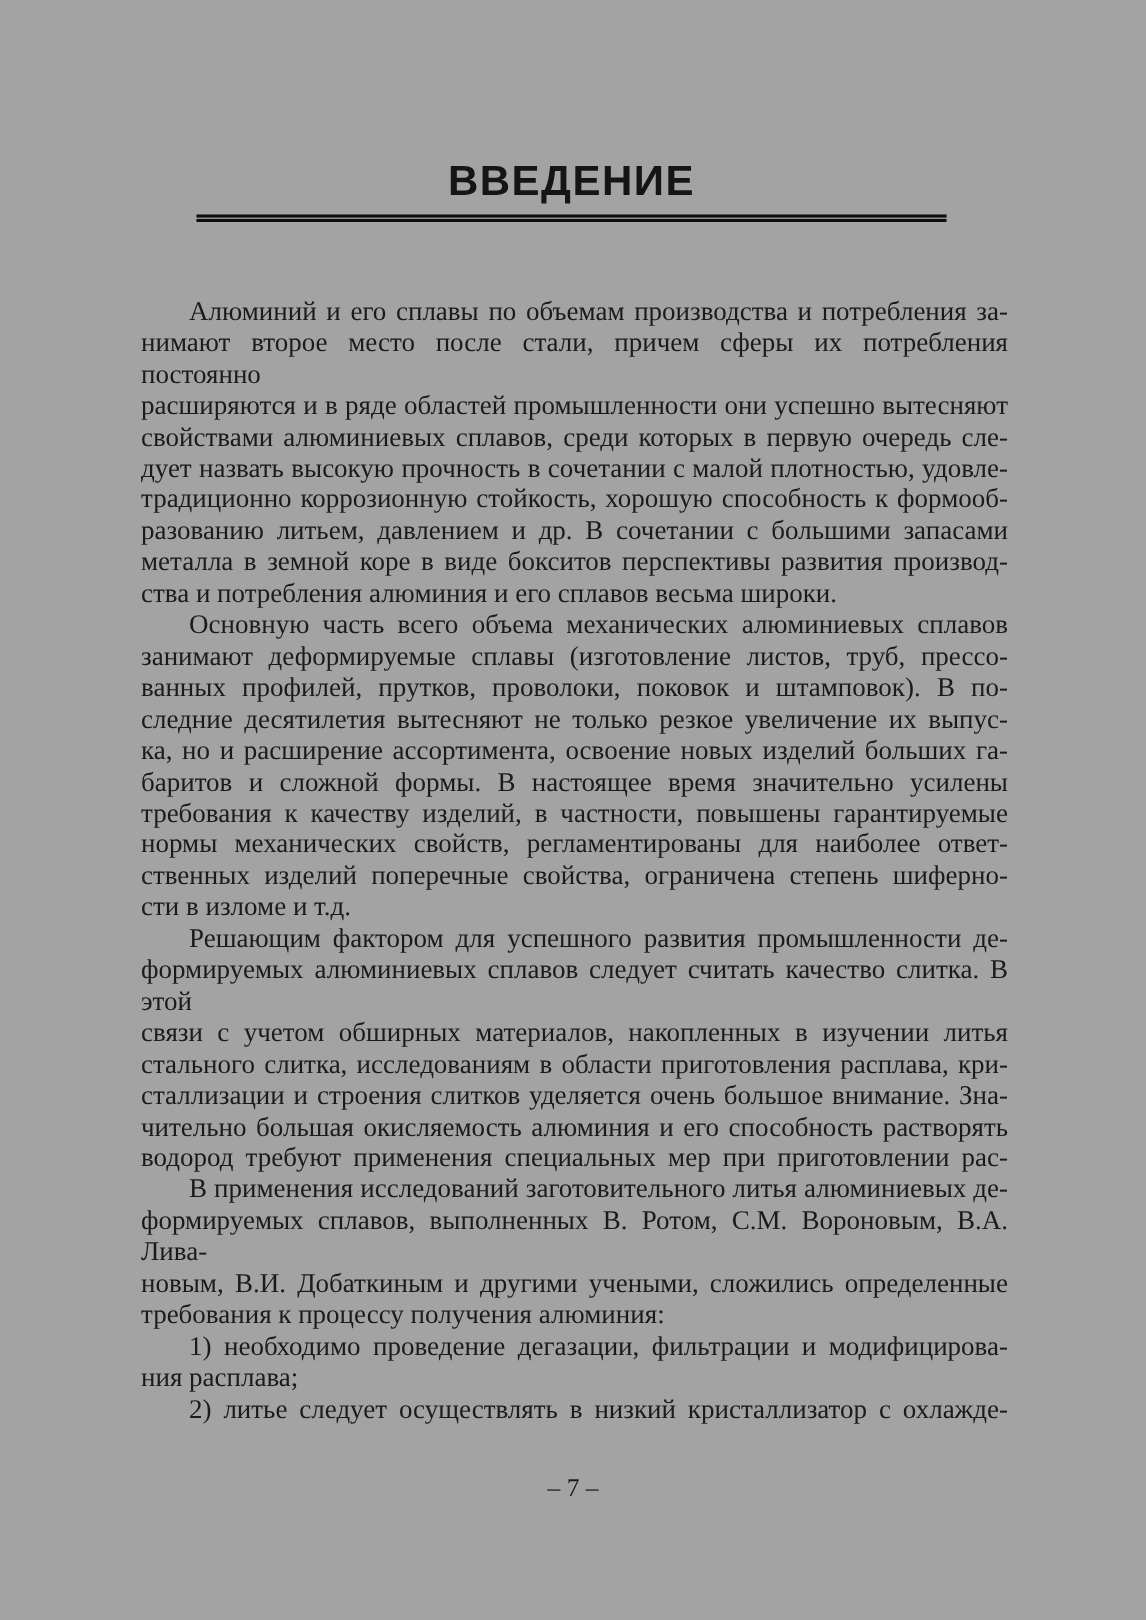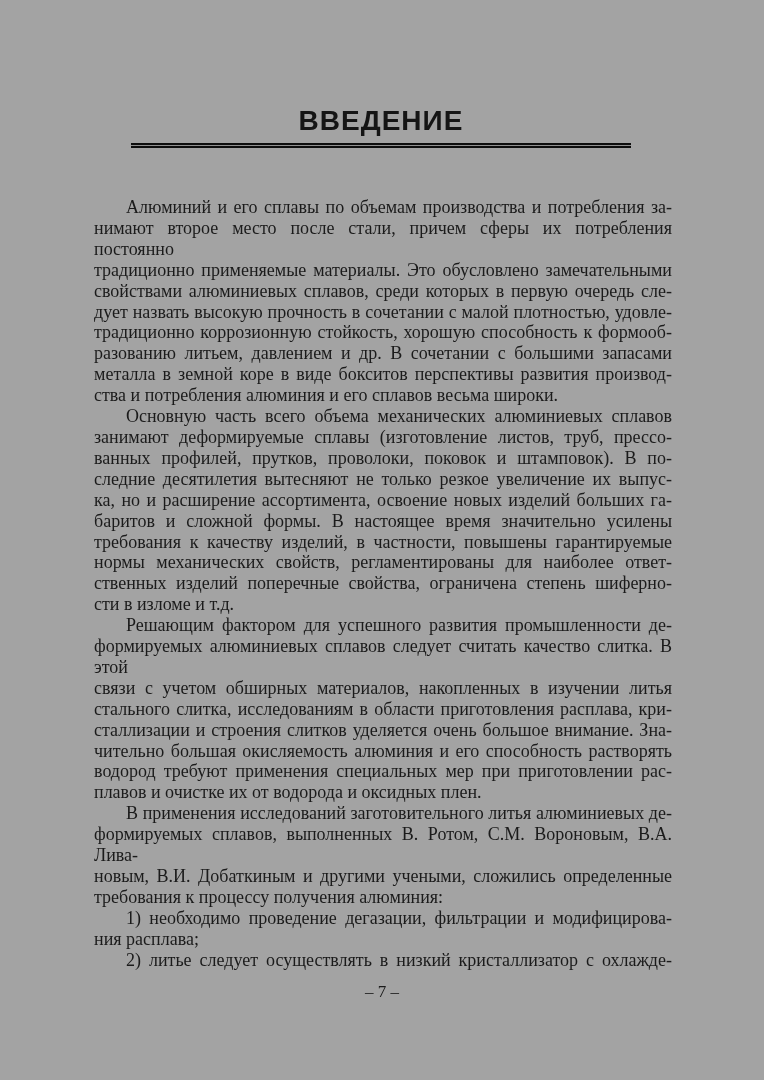--- a/index.html
+++ b/index.html
@@ -78,21 +78,21 @@
 <div class="page">
 
   <div class="heading">
     <h1>ВВЕДЕНИЕ</h1>
     <div class="rule"></div>
   </div>
 
   <div class="body-text">
       <div class="line indent">Алюминий и его сплавы по объемам производства и потребления за-</div>
       <div class="line">нимают второе место после стали, причем сферы их потребления постоянно</div>
-      <div class="line">традиционно применяемые материалы. Это обусловлено замечательными</div>
+      <div class="line">расширяются и в ряде областей промышленности они успешно вытесняют</div>
       <div class="line">свойствами алюминиевых сплавов, среди которых в первую очередь сле-</div>
       <div class="line">дует назвать высокую прочность в сочетании с малой плотностью, удовле-</div>
       <div class="line">традиционно коррозионную стойкость, хорошую способность к формооб-</div>
       <div class="line">разованию литьем, давлением и др. В сочетании с большими запасами</div>
       <div class="line">металла в земной коре в виде бокситов перспективы развития производ-</div>
       <div class="line para-end">ства и потребления алюминия и его сплавов весьма широки.</div>
       <div class="line indent">Основную часть всего объема механических алюминиевых сплавов</div>
       <div class="line">занимают деформируемые сплавы (изготовление листов, труб, прессо-</div>
       <div class="line">ванных профилей, прутков, проволоки, поковок и штамповок). В по-</div>
       <div class="line">следние десятилетия вытесняют не только резкое увеличение их выпус-</div>
@@ -102,21 +102,20 @@
       <div class="line">нормы механических свойств, регламентированы для наиболее ответ-</div>
       <div class="line">ственных изделий поперечные свойства, ограничена степень шиферно-</div>
       <div class="line para-end">сти в изломе и т.д.</div>
       <div class="line indent">Решающим фактором для успешного развития промышленности де-</div>
       <div class="line">формируемых алюминиевых сплавов следует считать качество слитка. В этой</div>
       <div class="line">связи с учетом обширных материалов, накопленных в изучении литья</div>
       <div class="line">стального слитка, исследованиям в области приготовления расплава, кри-</div>
       <div class="line">сталлизации и строения слитков уделяется очень большое внимание. Зна-</div>
       <div class="line">чительно большая окисляемость алюминия и его способность растворять</div>
       <div class="line">водород требуют применения специальных мер при приготовлении рас-</div>
-      <div class="line para-end">плавов и очистке их от водорода и оксидных плен.</div>
       <div class="line indent">В применения исследований заготовительного литья алюминиевых де-</div>
       <div class="line">формируемых сплавов, выполненных В. Ротом, С.М. Вороновым, В.А. Лива-</div>
       <div class="line">новым, В.И. Добаткиным и другими учеными, сложились определенные</div>
       <div class="line para-end">требования к процессу получения алюминия:</div>
       <div class="line indent">1) необходимо проведение дегазации, фильтрации и модифицирова-</div>
       <div class="line para-end">ния расплава;</div>
       <div class="line indent">2) литье следует осуществлять в низкий кристаллизатор с охлажде-</div>
     </div>
 
   <div class="footer">

